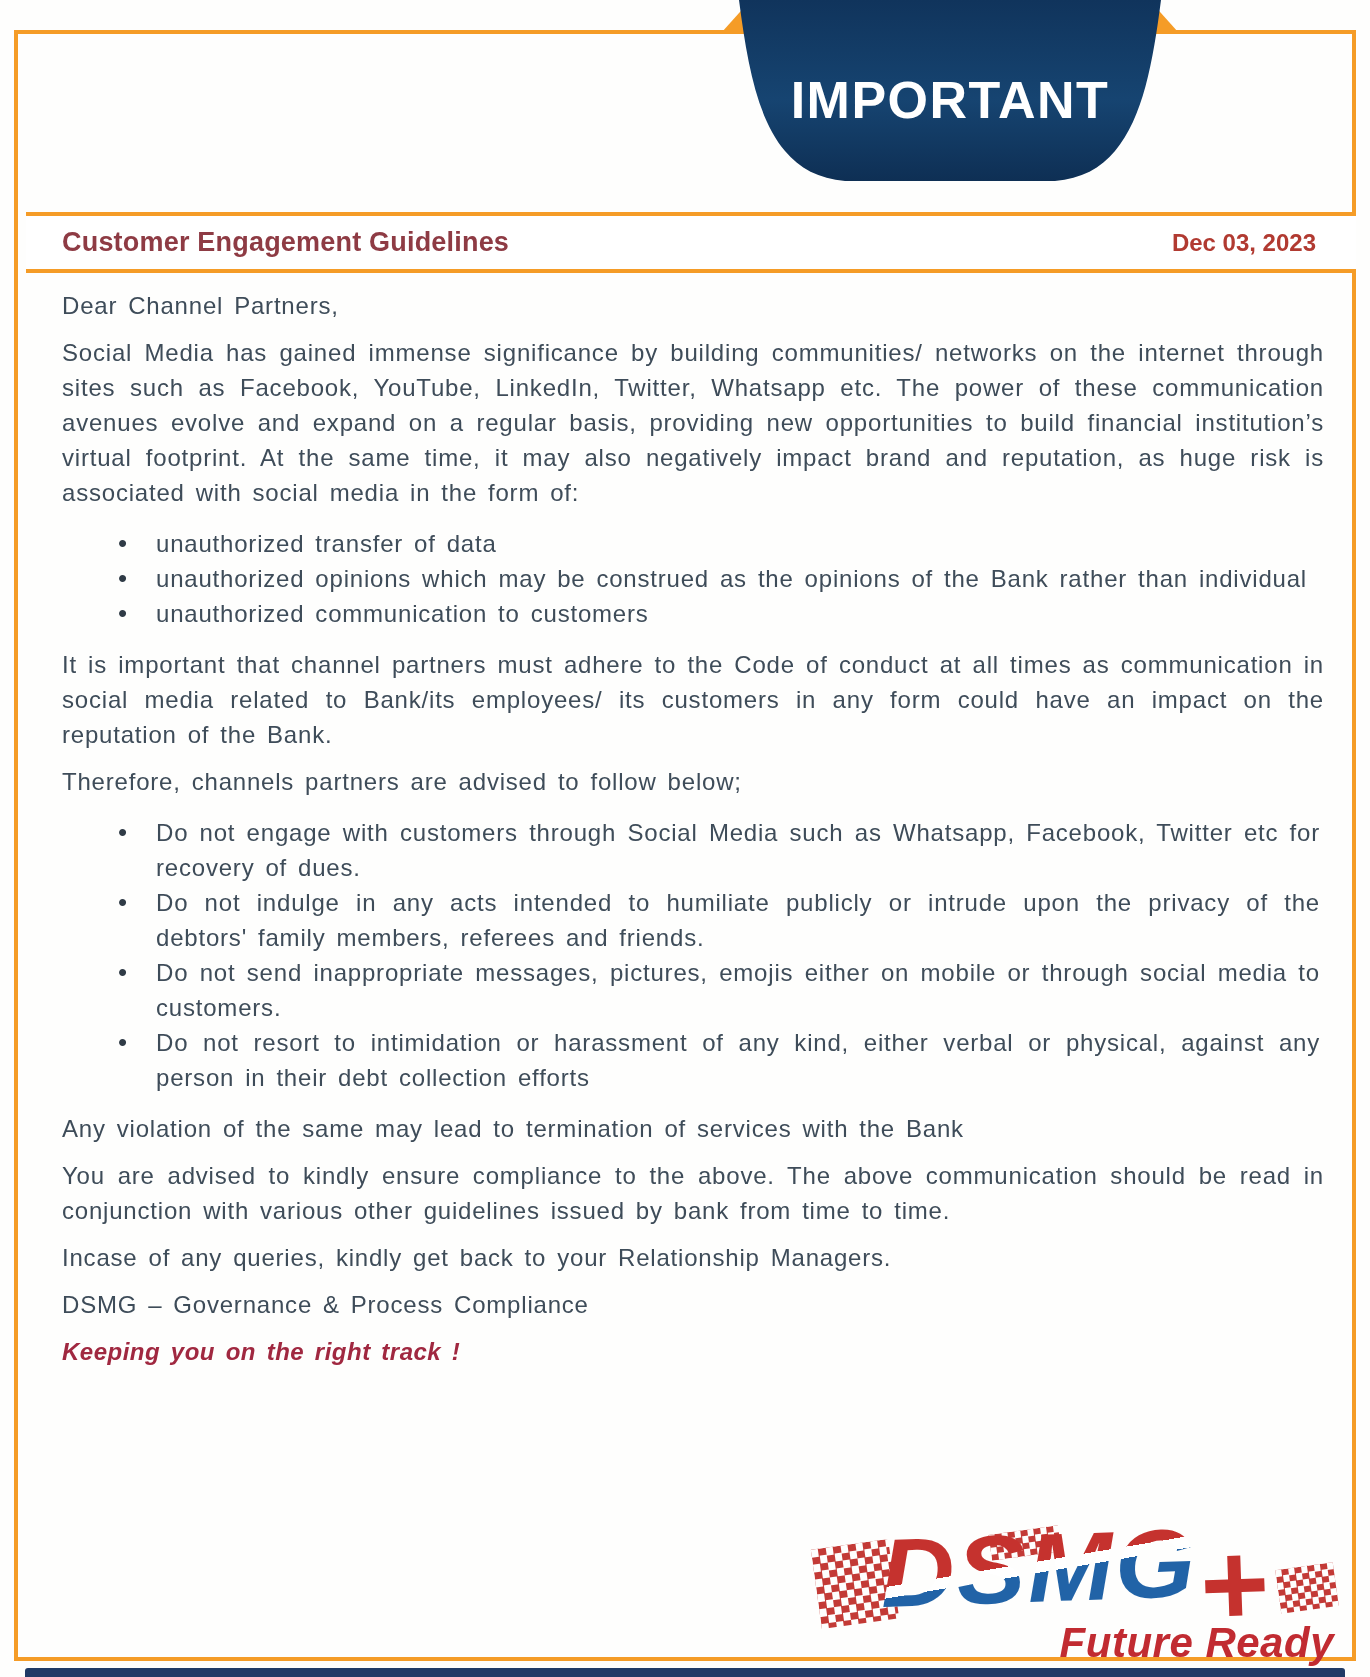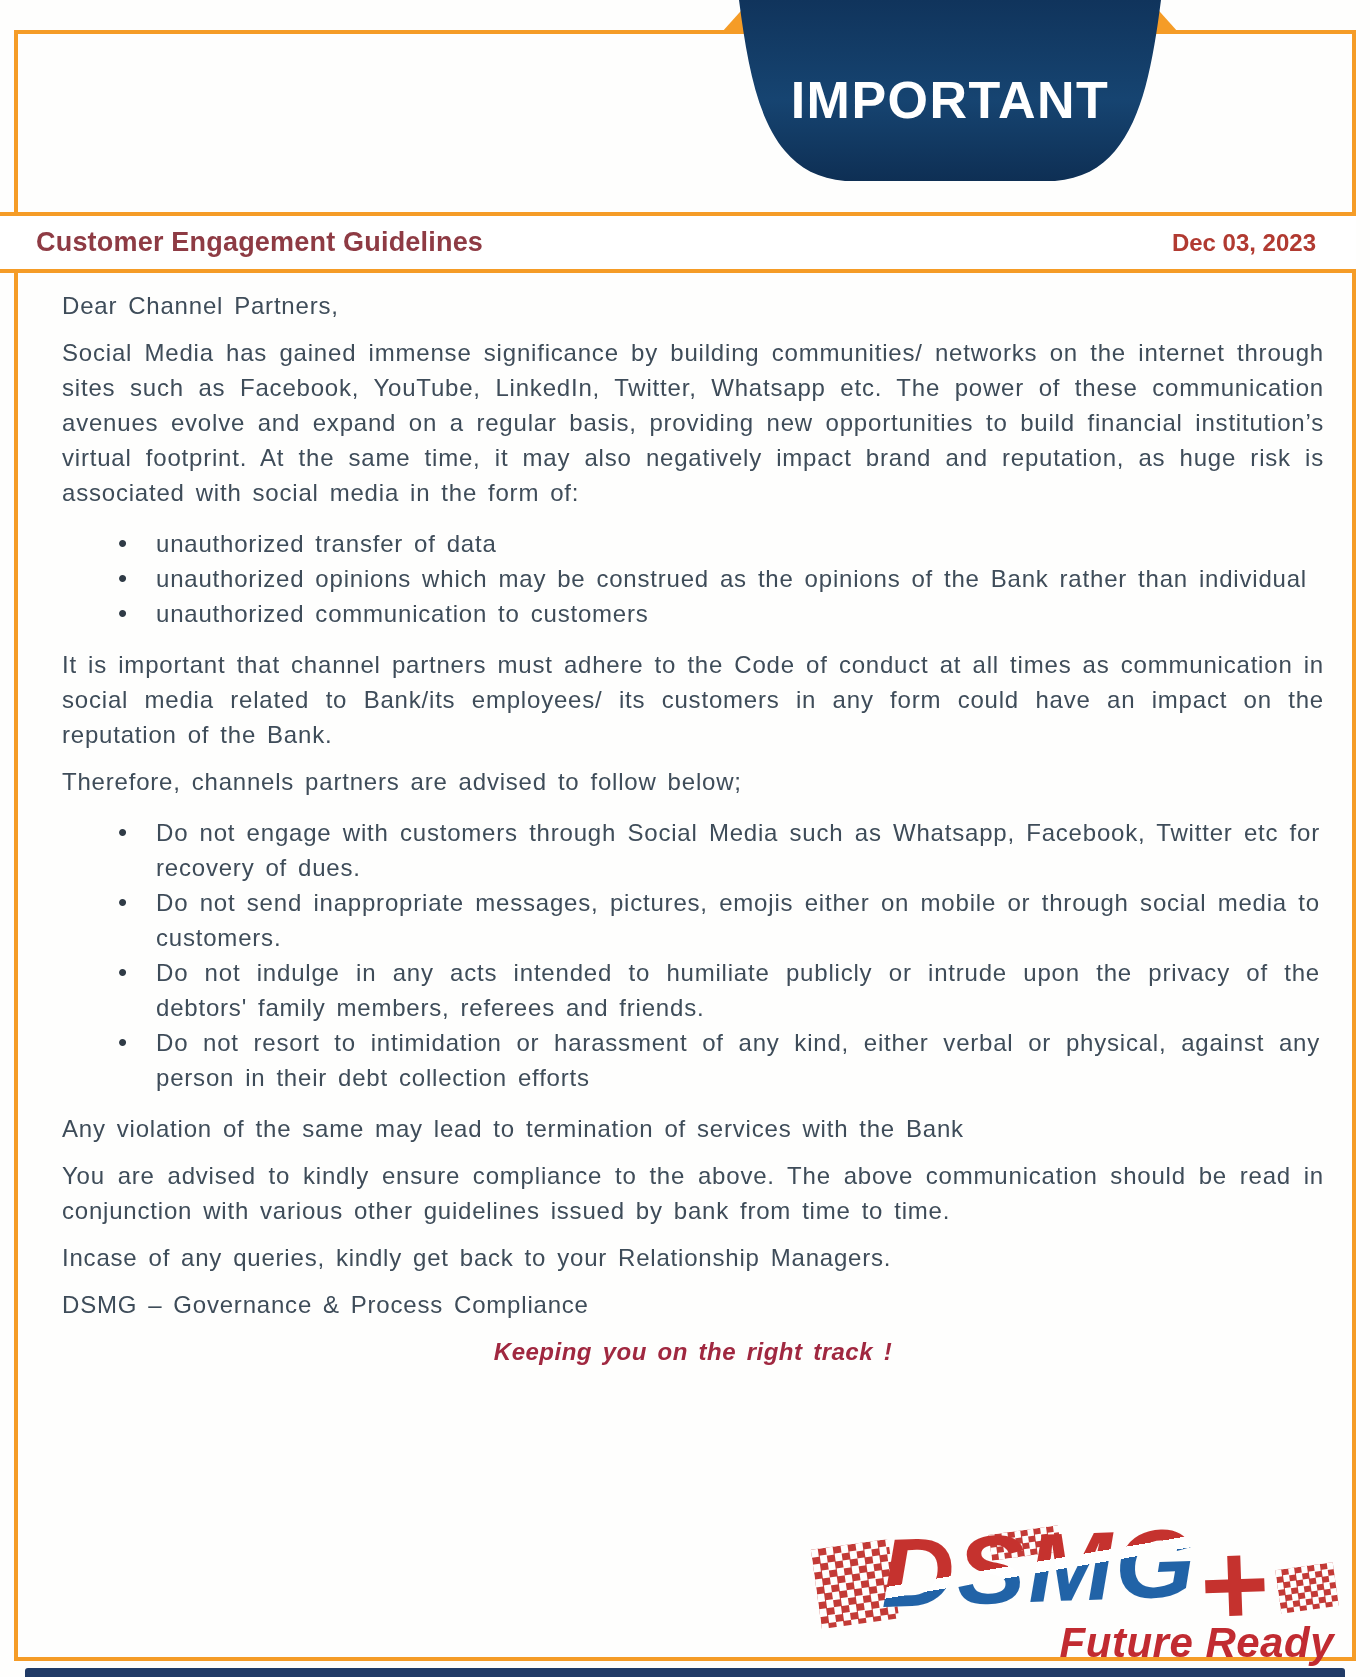--- a/index.html
+++ b/index.html
@@ -7,21 +7,21 @@
     position:relative;width:1370px;height:1677px;overflow:hidden;
     background:#fefefd;font-family:"Liberation Sans",sans-serif;color:#3e4c59;
   }
   
   .frame{
     position:absolute;left:14px;right:14px;top:30px;bottom:16px;
     border:4px solid #f59c27;background:transparent;
   }
   
   .header-band{
-    position:absolute;left:0;right:14px;top:212px;height:61px;
+    position:absolute;left:26px;right:14px;top:212px;height:61px;
     border-top:4px solid #f59c27;border-bottom:4px solid #f59c27;
     display:flex;align-items:center;justify-content:space-between;
     padding:0 40px 0 36px;box-sizing:border-box;background:#fff;
   }
   .doc-title{font-size:27px;font-weight:bold;color:#8e3b44;letter-spacing:.2px;}
   .doc-date{font-size:24px;font-weight:bold;color:#b13a31;}
   
   .ribbon{position:absolute;left:715px;top:0;width:470px;height:192px;z-index:5;}
   .ribbon svg{position:absolute;left:0;top:0;}
   .ribbon-label{
@@ -51,21 +51,21 @@
   .p-violation{
     margin-top:48px;
     text-decoration-thickness:2px;text-underline-offset:5px;
   }
   .p-advised{margin-top:40px;}
   .p-incase{margin-top:32px;}
   .p-regards{margin-top:22px;}
   .p-sign{margin-top:22px;}
   .p-tagline{
     margin-top:9px;color:#a02840;font-style:italic;font-weight:bold;
-    letter-spacing:.5px;font-size:24px;text-align:center;
+    letter-spacing:.5px;font-size:24px;
   }
   
   .logo{position:absolute;left:830px;top:1528px;width:510px;height:125px;z-index:4;}
   .logo-word{
     position:absolute;left:52px;top:-4px;
     font-style:italic;font-weight:bold;font-size:97px;line-height:100px;
     letter-spacing:2px;transform:rotate(-2deg) scaleX(1.06);transform-origin:left bottom;
     background:linear-gradient(172deg,#c5322e 0%,#c5322e 45%,#ffffff 45%,#ffffff 53%,#2163a7 53%,#2163a7 100%);
     -webkit-background-clip:text;background-clip:text;color:transparent;
   }
@@ -130,22 +130,22 @@
       <li><span>unauthorized opinions which may be construed as the opinions of the Bank rather than individual</span></li>
       <li><span>unauthorized communication to customers</span></li>
     </ul>
 
     <p class="p-code just">It is important that channel partners must adhere to the Code of conduct at all times as communication in social media related to Bank/its employees/ its customers in any form could have an impact on the reputation of the Bank.</p>
 
     <p class="p-therefore">Therefore, channels partners are advised to follow below;</p>
 
     <ul class="blist ul-advice just">
       <li class="just"><span>Do not engage with customers through Social Media such as Whatsapp, Facebook, Twitter etc for recovery of dues.</span></li>
+      <li class="just"><span>Do not indulge in any acts intended to humiliate publicly or intrude upon the privacy of the debtors' family members, referees and friends.</span></li>
       <li class="just"><span>Do not send inappropriate messages, pictures, emojis either on mobile or through social media to customers.</span></li>
-      <li class="just"><span>Do not indulge in any acts intended to humiliate publicly or intrude upon the privacy of the debtors' family members, referees and friends.</span></li>
       <li class="just"><span>Do not resort to intimidation or harassment of any kind, either verbal or physical, against any person in their debt collection efforts</span></li>
     </ul>
 
     <p class="p-violation">Any violation of the same may lead to termination of services with the Bank</p>
 
     <p class="p-advised just">You are advised to kindly ensure compliance to the above. The above communication should be read in conjunction with various other guidelines issued by bank from time to time.</p>
 
     <p class="p-incase">Incase of any queries, kindly get back to your Relationship Managers.</p>
 
 

